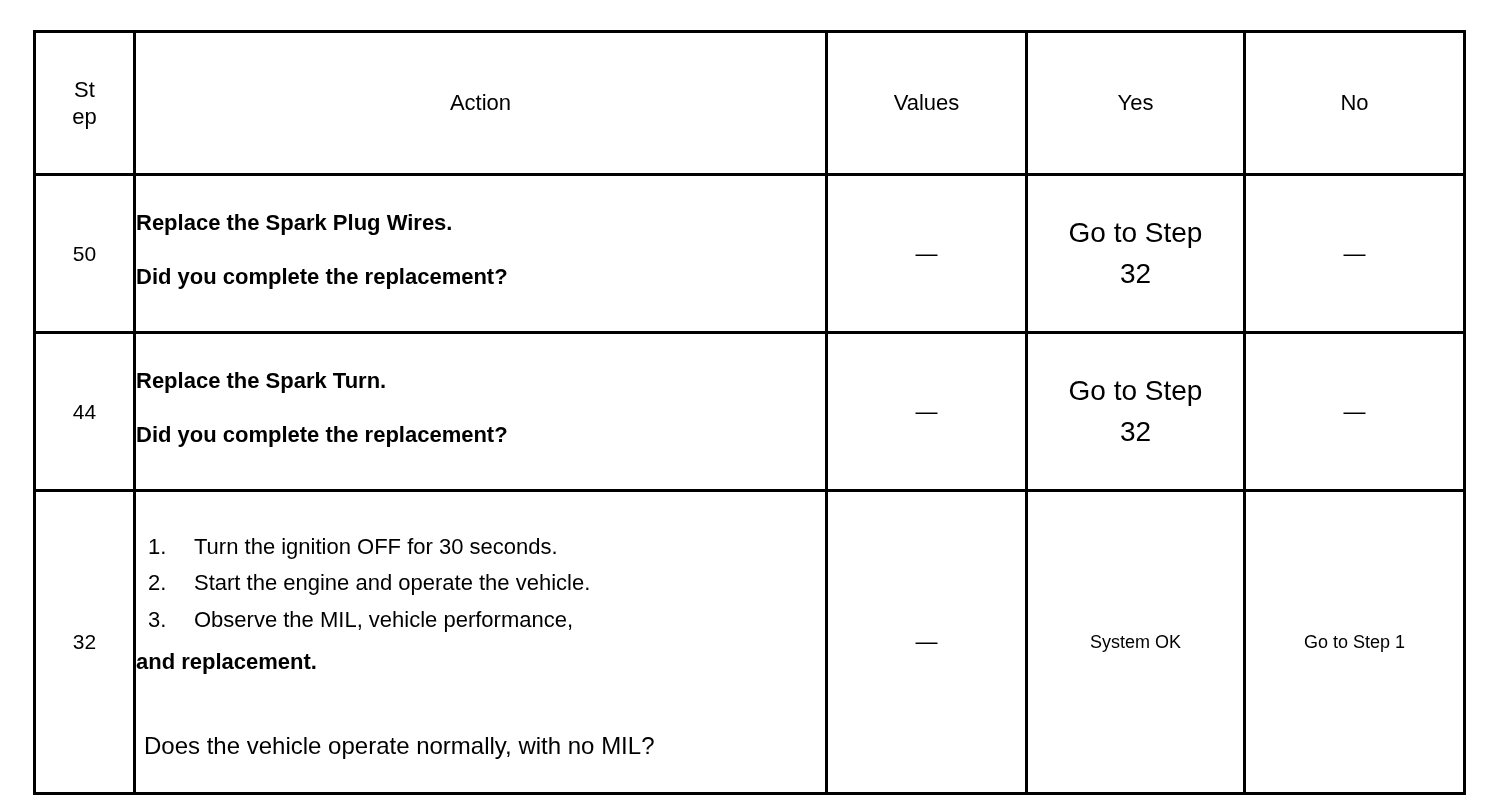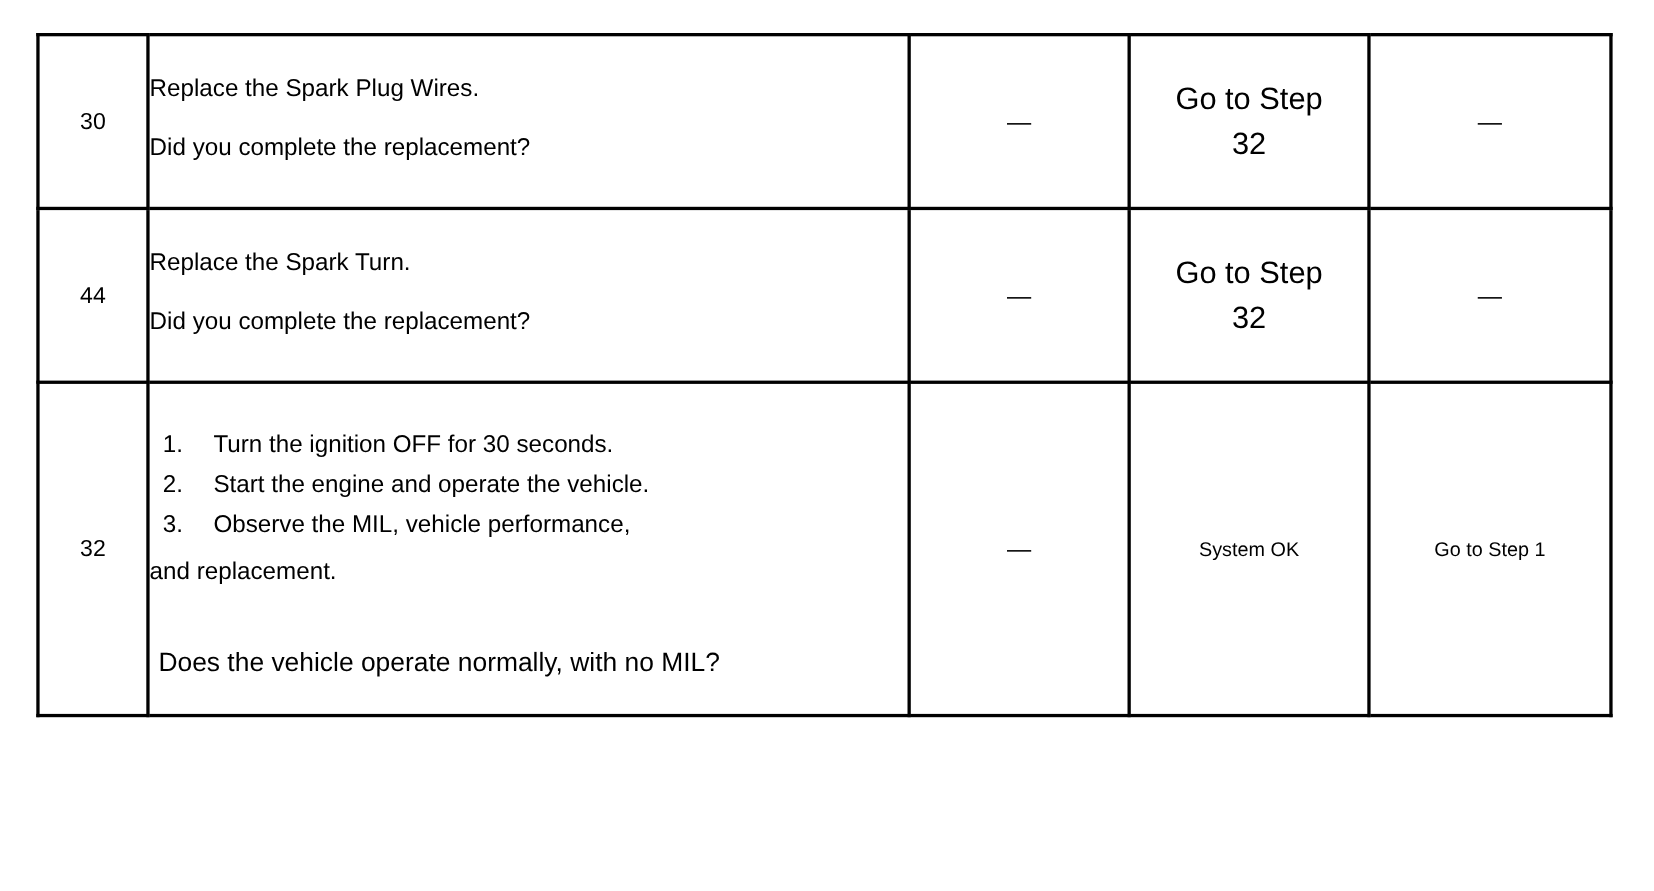--- a/index.html
+++ b/index.html
@@ -98,20 +98,21 @@
   }
   .numlist li .num {
     display: inline-block;
     width: 46px;
   }
   .wrap-line {
     display: block;
     font-size: 22px;
     line-height: 1.35;
     margin: 0 0 7px 0;
+    font-weight: bold;
   }
   .gap {
     height: 44px;
   }
   .question32 {
     display: block;
     font-size: 24px;
     padding-left: 8px;
   }
   
@@ -136,23 +137,33 @@
 <div class="page">
   <table class="diag">
     <colgroup>
       <col class="c-step">
       <col class="c-action">
       <col class="c-values">
       <col class="c-yes">
       <col class="c-no">
     </colgroup>
     <tbody>
+      <tr class="hdr-row">
+        <td class="hdr-step">
+          <div>St</div>
+          <div>ep</div>
+        </td>
+        <td class="hdr-action">Action</td>
+        <td class="hdr-values">Values</td>
+        <td class="hdr-yes">Yes</td>
+        <td class="hdr-no">No</td>
+      </tr>
 
       <tr class="r30">
-        <td class="cell-step">30</td>
+        <td class="cell-step">50</td>
         <td class="cell-action">
           <div class="wrap-line">Replace the Spark Plug Wires.</div>
           <div class="wrap-line" style="margin-top:24px;">Did you complete the replacement?</div>
         </td>
         <td class="cell-dash v-dash-30">—</td>
         <td class="cell-center yes-30">
           <div class="yes-two-line">Go to Step</div>
           <div class="yes-two-line">32</div>
         </td>
         <td class="cell-center no-30">—</td>

